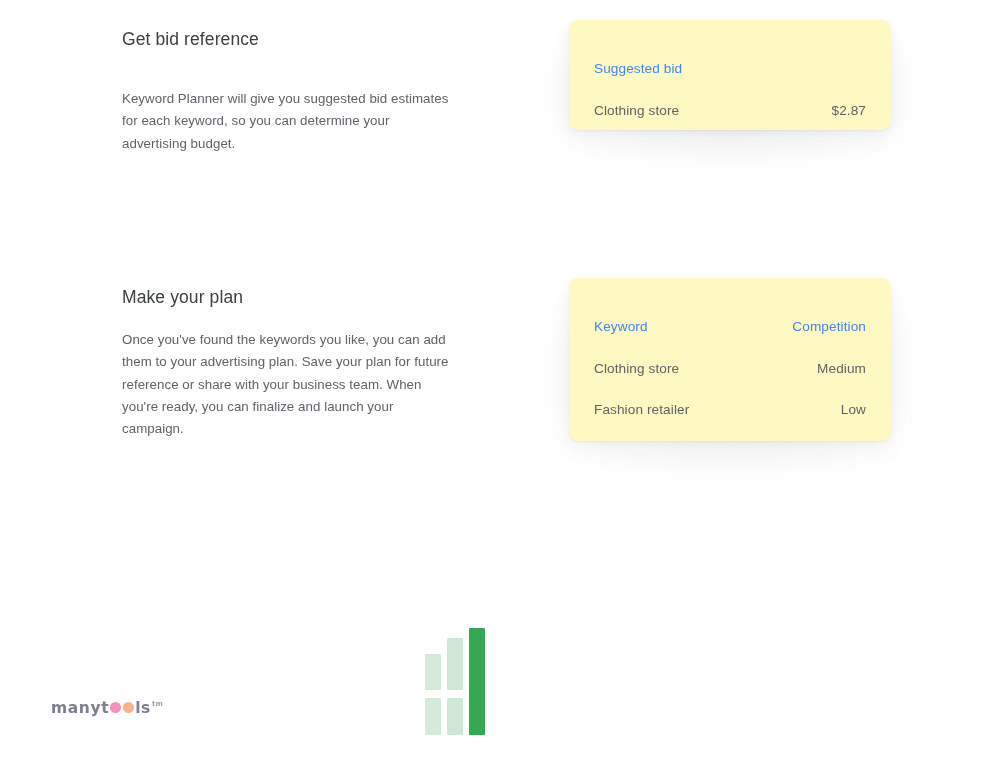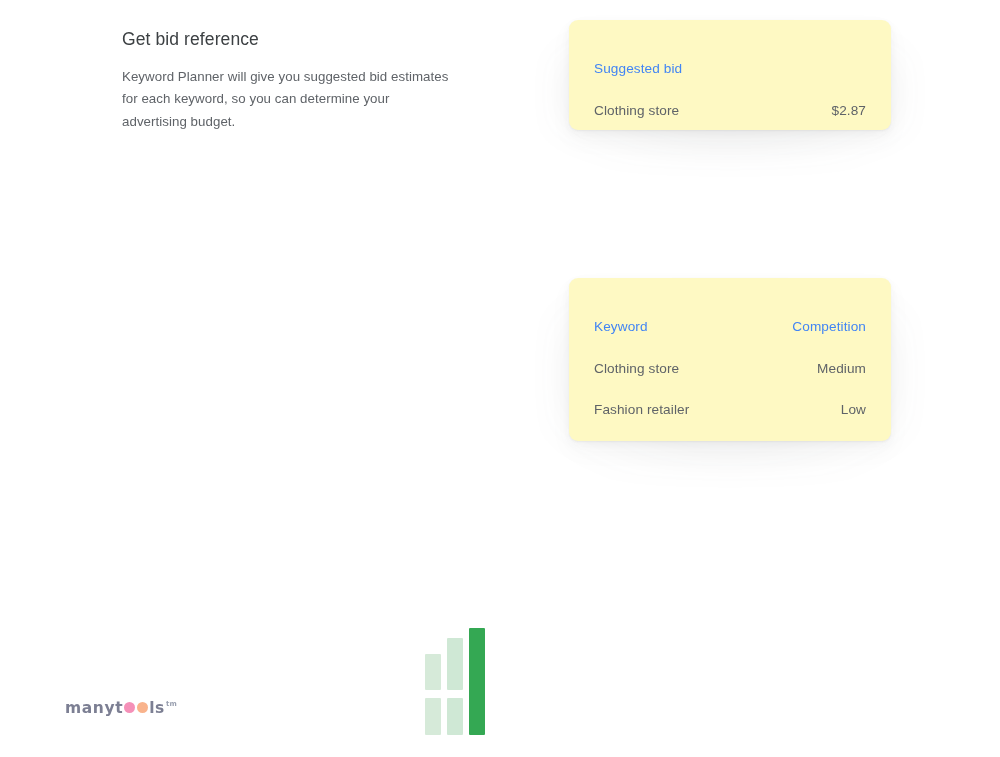--- a/index.html
+++ b/index.html
@@ -131,21 +131,20 @@
 
   
   #logo {
     position: absolute;
     left: 51px;
     top: 699px;
     height: 22px;
     display: flex;
     align-items: baseline;
     user-select: none;
-    margin-left: 14px;
   }
   .logo-text {
     font-family: "DejaVu Sans", "Liberation Sans", sans-serif;
     font-size: 15.5px;
     font-weight: 700;
     color: #7c7f93;
     letter-spacing: 0.6px;
     line-height: 18px;
   }
   .logo-dot {
@@ -170,35 +169,39 @@
 </style>
 </head>
 <body>
 
 <div class="page">
 
   <div class="feature" id="section-get-bid-estimates" style="top:0;height:260px;">
 
     <div class="feature-text" style="top:28px;">
       <h2 class="feature-heading">Get bid reference</h2>
-      <p class="feature-body" style="margin-top:16px;">Keyword Planner will give you suggested bid estimates for each keyword, so you can determine your advertising budget.</p>
+      <p class="feature-body" style="margin-top:38px;">Keyword Planner will give you suggested bid estimates for each keyword, so you can determine your advertising budget.</p>
     </div>
 
     <div class="card-wrap" id="card-suggested-bid" style="top:20px;">
       <div class="card-glow"></div>
       <div class="card">
         <div class="abs-cell head r-head">Suggested bid</div>
         <div class="abs-cell body r-1-k">Clothing store</div>
         <div class="abs-cell body r-1-v cell-right">$2.87</div>
       </div>
     </div>
   </div>
 
   <div class="feature" id="section-make-your-plan" style="top:268px;height:300px;">
 
+    <div class="feature-text" style="top:18px;">
+      <h2 class="feature-heading">Make your plan</h2>
+      <p class="feature-body" style="margin-top:21px;">Once you've found the keywords you like, you can add them to your advertising plan. Save your plan for future reference or share with your business team. When you're ready, you can finalize and launch your campaign.</p>
+    </div>
 
     <div class="card-wrap" id="card-keyword-competition" style="top:10px;">
       <div class="card-glow"></div>
       <div class="card">
         <div class="abs-cell head r-head-k">Keyword</div>
         <div class="abs-cell head r-head-v cell-right">Competition</div>
 
         <div class="abs-cell body r-1-k">Clothing store</div>
         <div class="abs-cell body r-1-v cell-right">Medium</div>
 

